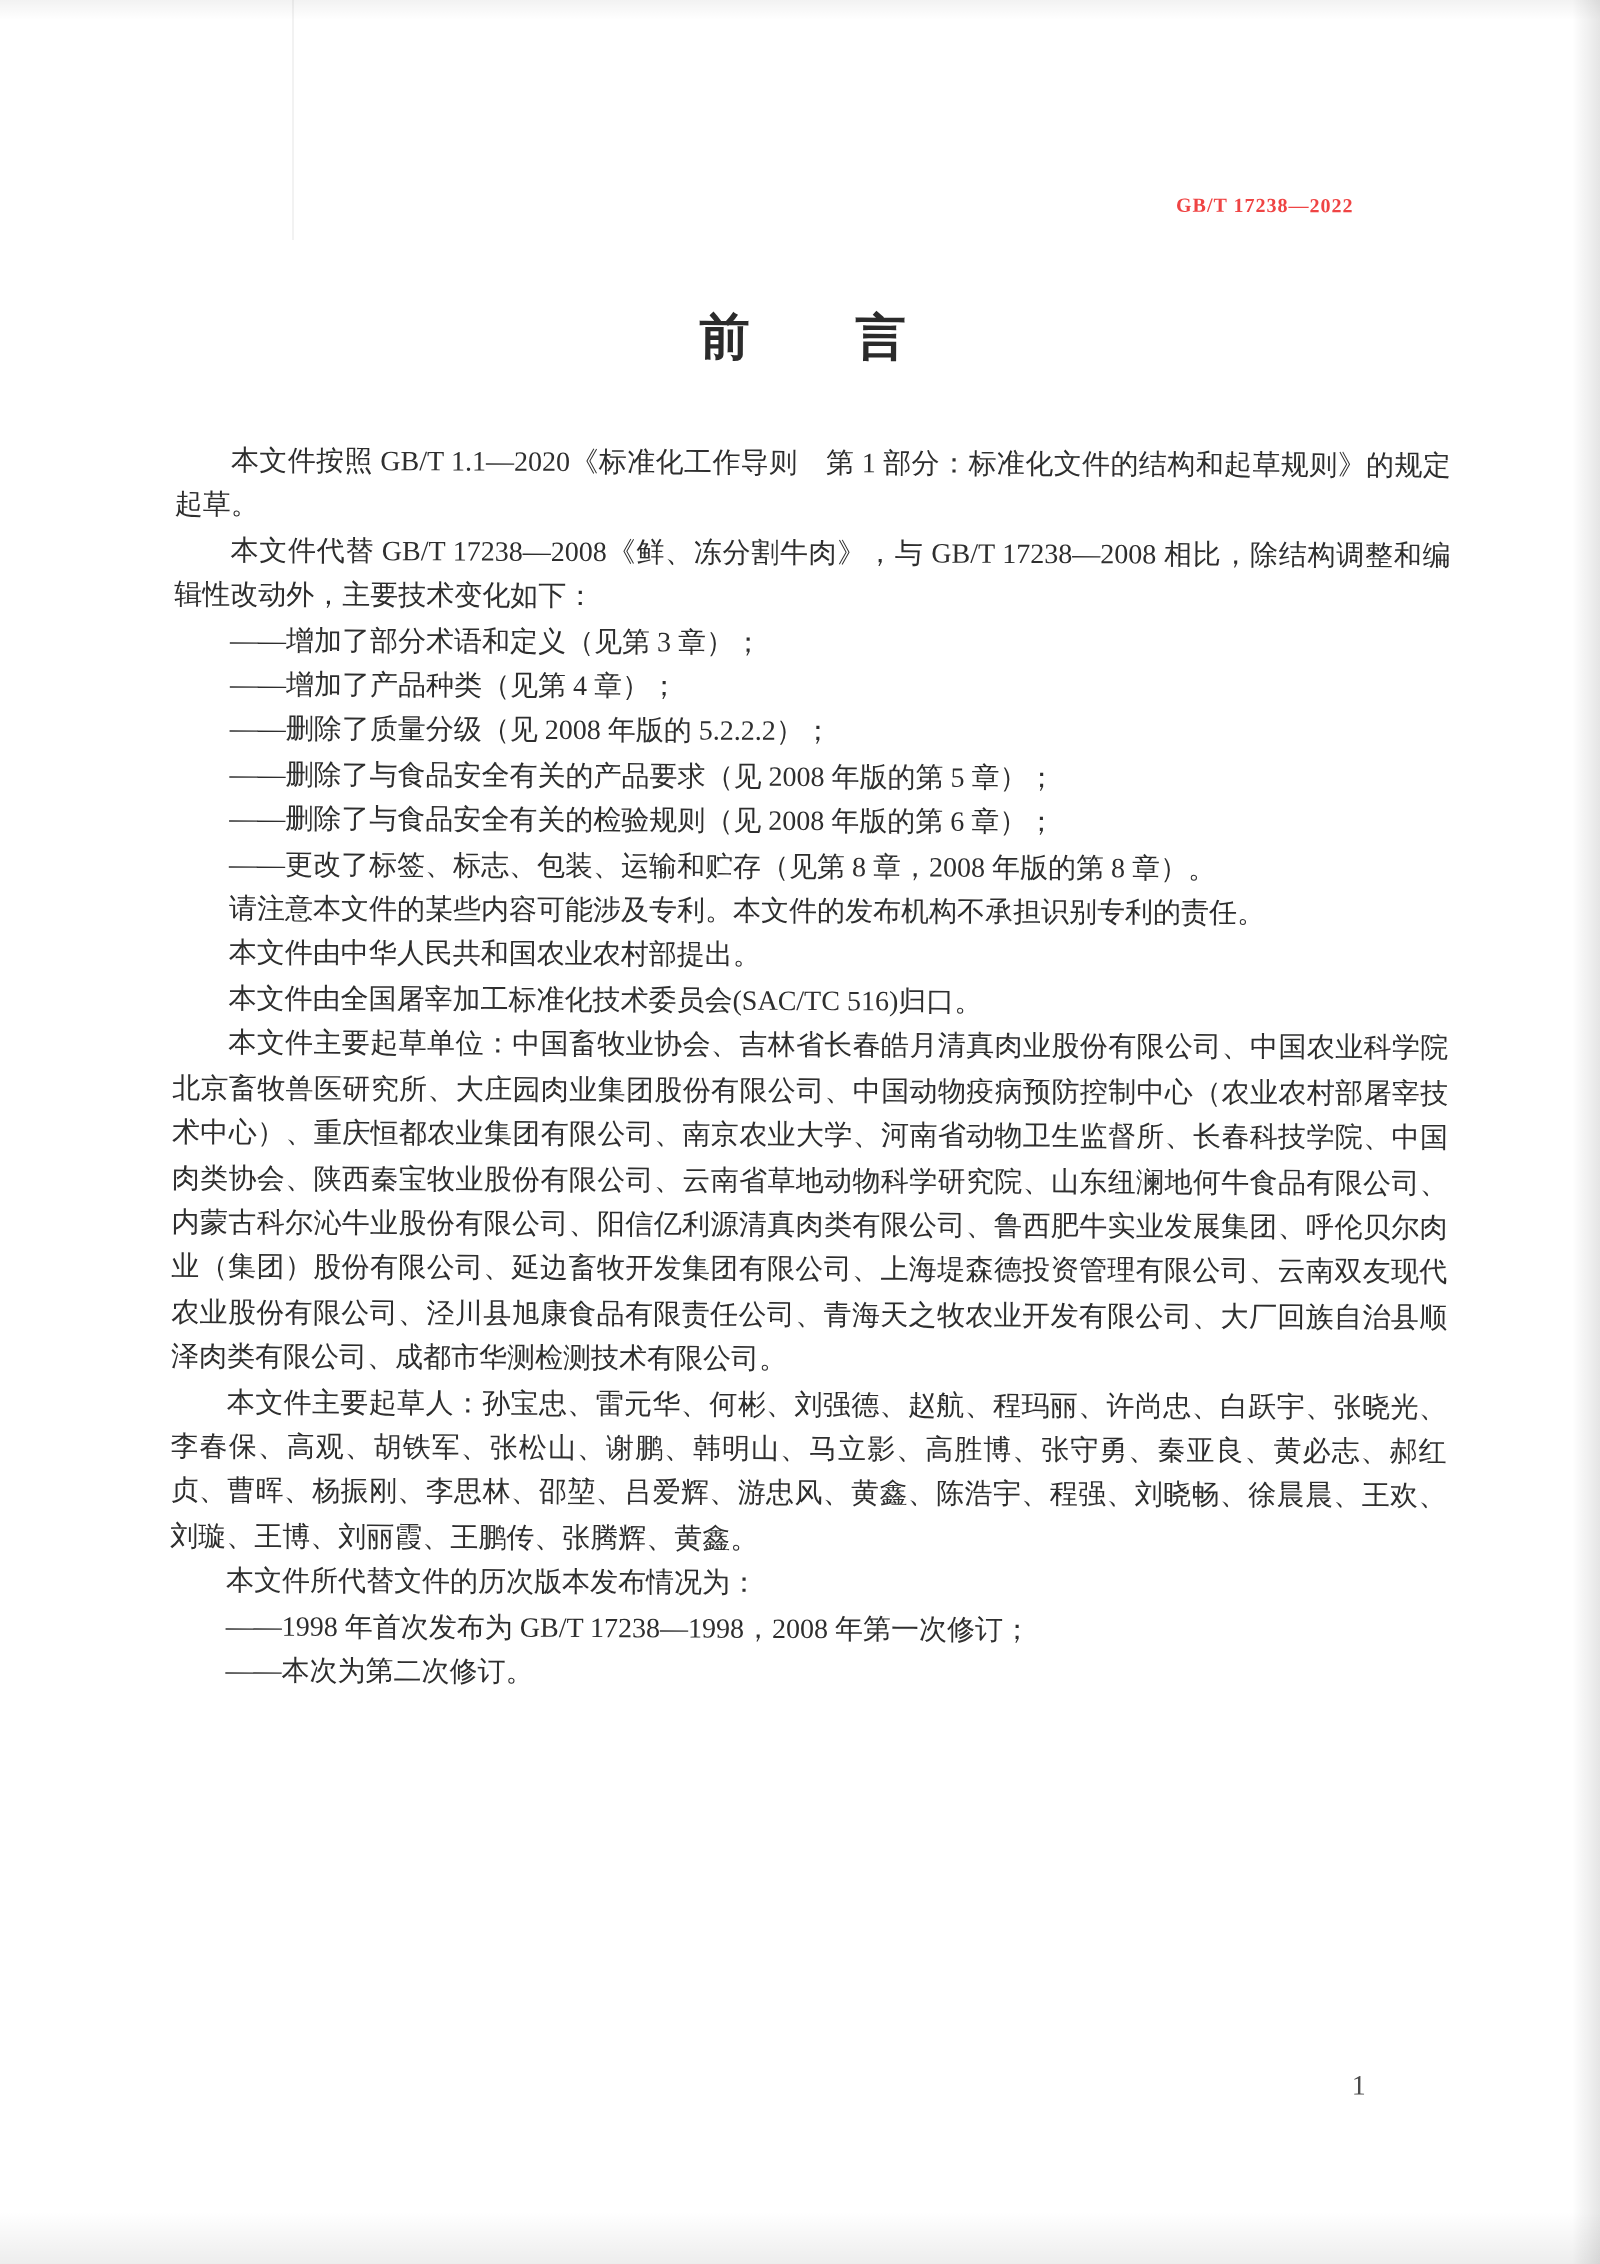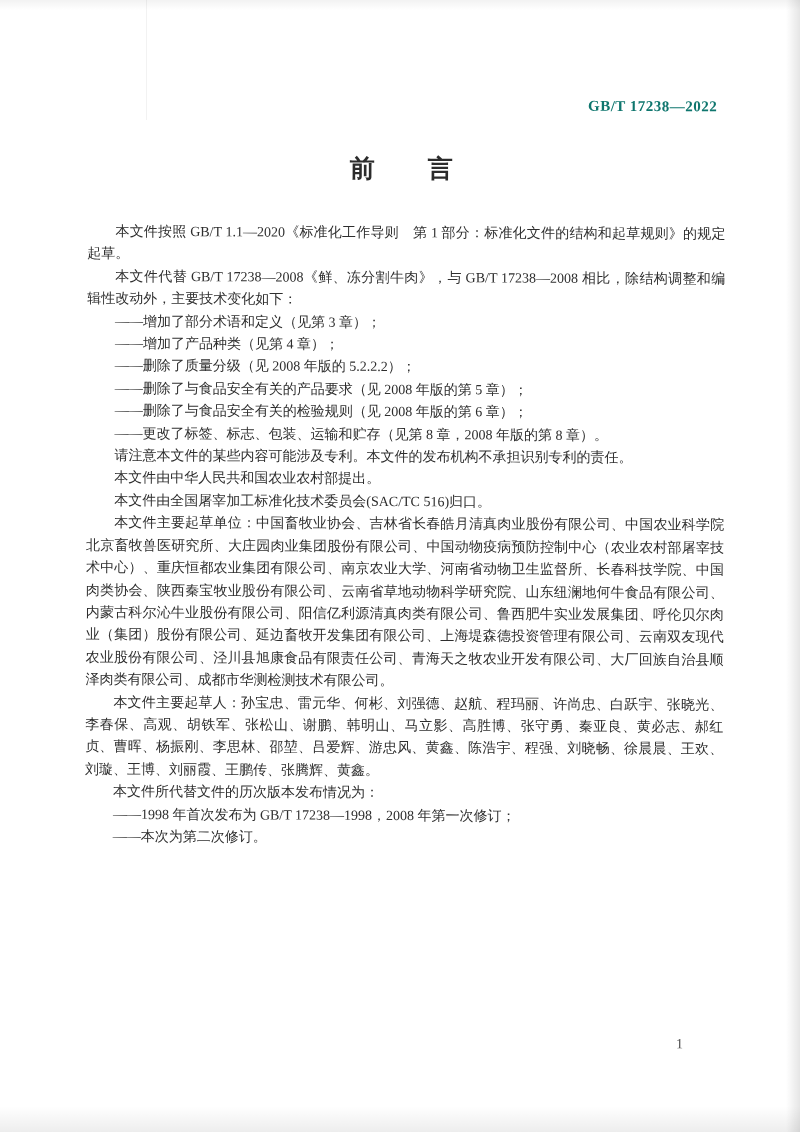--- a/index.html
+++ b/index.html
@@ -52,24 +52,24 @@
     top: 0; left: 146px;
     width: 1px; height: 120px;
     background: rgba(0,0,0,0.05);
     pointer-events: none;
   }
 
   .header-code {
     position: absolute;
     top: 97px;
     left: 586px;
-    font-size: 15px;
+    font-size: 10px;
     font-weight: bold;
     letter-spacing: 0.5px;
-    color: #0f766e;
+    color: #ef4444;
     white-space: nowrap;
   }
   .doc-title {
     position: absolute;
     top: 152px;
     left: 0;
     width: 100%;
     margin: 0;
     text-align: center;
     font-size: 25px;

